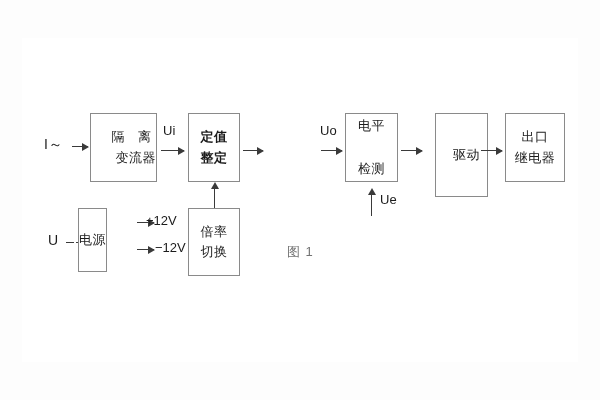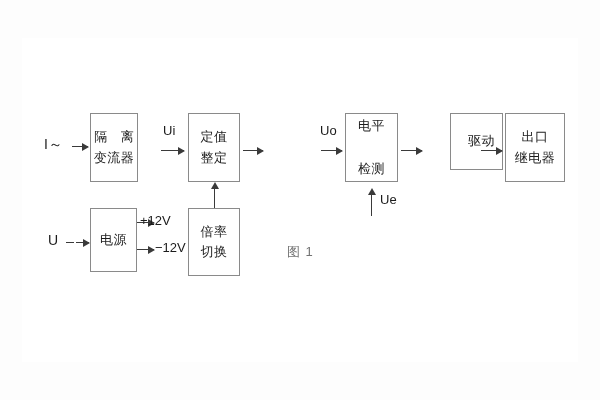--- a/index.html
+++ b/index.html
@@ -116,63 +116,63 @@
 
   <div class="plate"></div>
 
   <div class="label sym" style="left:44px; top:136px;">I～</div>
   <div class="arrow-h" style="left:72px; top:146px; width:16px;"></div>
 
   <div class="label sym" style="left:48px; top:232px;">U</div>
   <div class="dash" style="left:66px; top:242px; width:8px;"></div>
   <div class="arrow-h" style="left:76px; top:242px; width:13px;"></div>
 
-  <div class="box" style="left:90px; top:113px; width:48px; height:69px;">
+  <div class="box" style="left:90px; top:113px; width:67px; height:69px;align-items:flex-end;">
     <span class="ln spaced">隔 离</span>
     <span class="ln">变流器</span>
   </div>
 
   <div class="label" style="left:163px; top:123px;">Ui</div>
   <div class="arrow-h" style="left:161px; top:150px; width:23px;"></div>
 
-  <div class="box" style="left:188px; top:113px; width:52px; height:69px;">
+  <div class="box" style="left:188px; top:113px; width:52px; height:69px;font-weight:bold;">
     <span class="ln">定值</span>
     <span class="ln">整定</span>
   </div>
 
   <div class="arrow-h" style="left:243px; top:150px; width:20px;"></div>
 
 
   <div class="label" style="left:320px; top:123px;">Uo</div>
   <div class="arrow-h" style="left:321px; top:150px; width:21px;"></div>
 
   <div class="box" style="left:345px; top:113px; width:53px; height:69px;gap:23px;">
     <span class="ln">电平</span>
     <span class="ln">检测</span>
   </div>
 
   <div class="arrow-h" style="left:401px; top:150px; width:21px;"></div>
 
-  <div class="box" style="left:450px; top:113px; width:53px; height:57px;padding-left:10px;">
+  <div class="box" style="left:435px; top:113px; width:53px; height:84px;padding-left:10px;">
     <span class="ln">驱动</span>
   </div>
 
   <div class="arrow-h" style="left:481px; top:150px; width:21px;"></div>
 
   <div class="box" style="left:505px; top:113px; width:60px; height:69px;">
     <span class="ln">出口</span>
     <span class="ln">继电器</span>
   </div>
 
-  <div class="box" style="left:90px; top:208px; width:47px; height:64px;">
+  <div class="box" style="left:78px; top:208px; width:29px; height:64px;">
     <span class="ln">电源</span>
   </div>
 
   <div class="arrow-h" style="left:137px; top:222px; width:17px;"></div>
-  <div class="label" style="left:140px; top:213px;">+12V</div>
+  <div class="label" style="left:146px; top:213px;">+12V</div>
 
   <div class="arrow-h" style="left:137px; top:249px; width:17px;"></div>
   <div class="label" style="left:155px; top:240px;">−12V</div>
 
   <div class="box" style="left:188px; top:208px; width:52px; height:68px;">
     <span class="ln">倍率</span>
     <span class="ln">切换</span>
   </div>
 
   <div class="arrow-v-up" style="left:214px; top:188px; height:20px;"></div>

